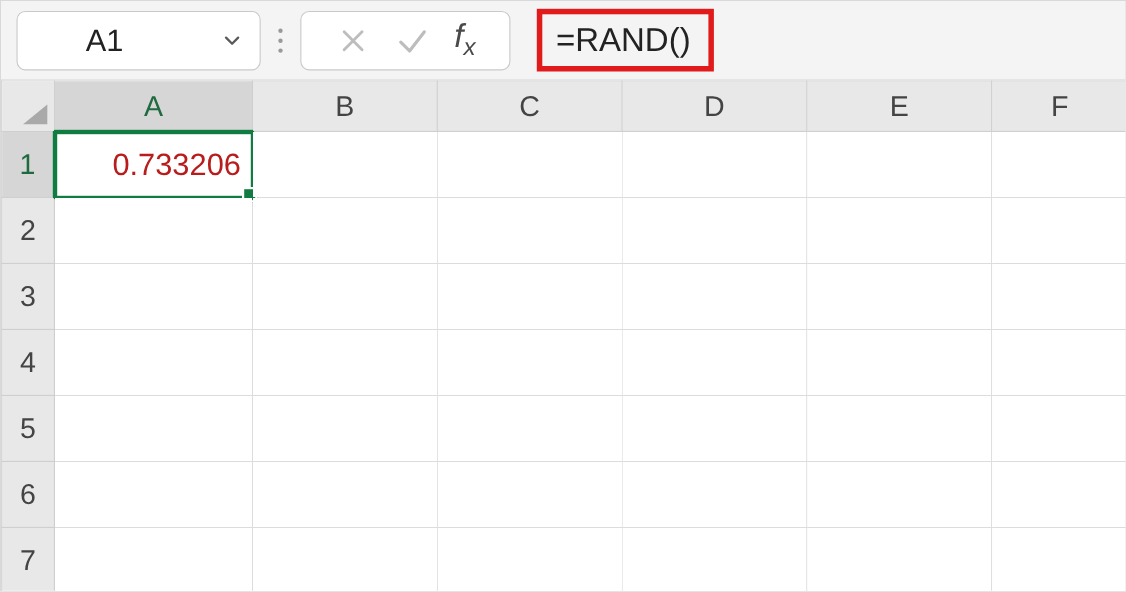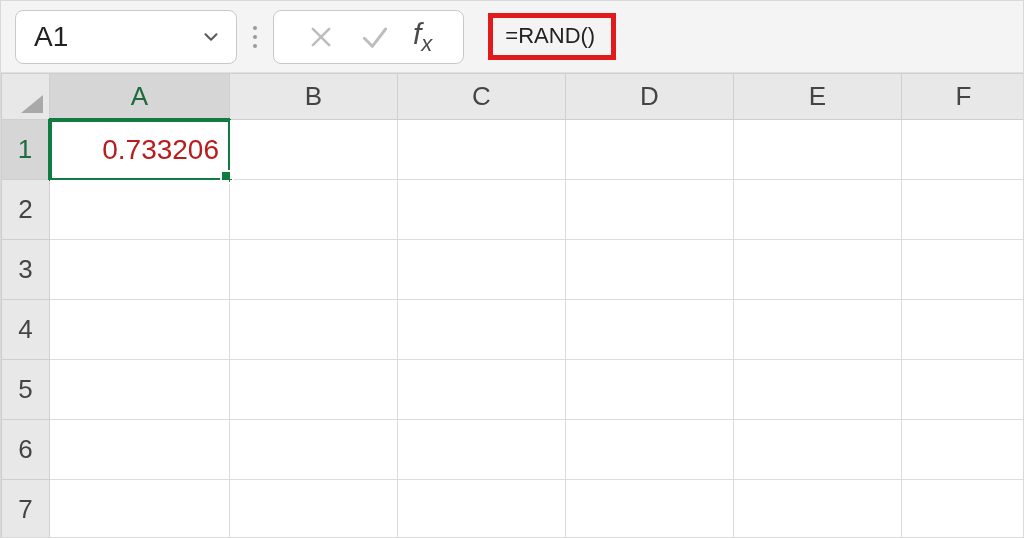--- a/index.html
+++ b/index.html
@@ -34,21 +34,21 @@
     background: #ffffff;
     border: 1px solid #c9c9c9;
     border-radius: 8px;
     display: flex;
     align-items: center;
     padding: 0 14px 0 18px;
     font-size: 28px;
     color: #222;
     position: relative;
   }
-  .name-box span { flex: 1; }
+  .name-box span { flex: 1; margin-left: 44px; }
   .name-box svg { flex: 0 0 auto; }
   .divider-dots {
     display: flex;
     flex-direction: column;
     gap: 5px;
     padding: 0 2px;
   }
   .divider-dots i {
     width: 4px; height: 4px;
     background: #9a9a9a;
@@ -78,21 +78,21 @@
     font-style: italic;
     font-size: 30px;
     color: #4a4a4a;
   }
   .formula-input {
     flex: 1;
     height: 54px;
     display: flex;
     align-items: center;
     padding: 0 10px;
-    font-size: 22px;
+    font-size: 30px;
     color: #222;
   }
   .highlight-box {
     border: 5px solid #e11b1b;
     padding: 4px 16px 4px 12px;
     line-height: 1.3;
     display: inline-block;
     background: #f4f4f4;
   }
   

